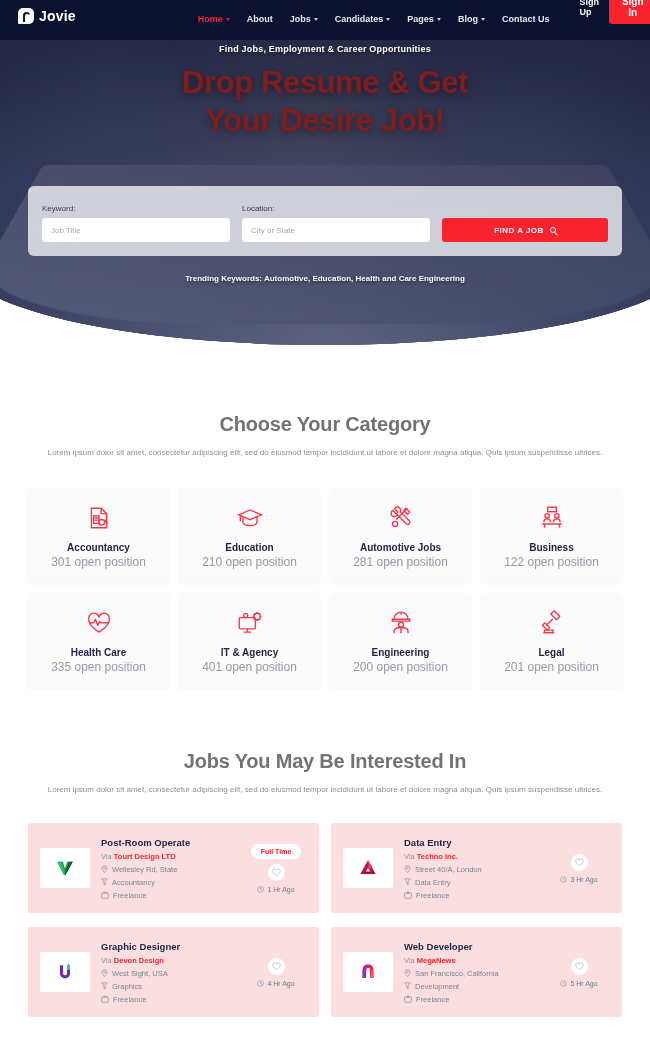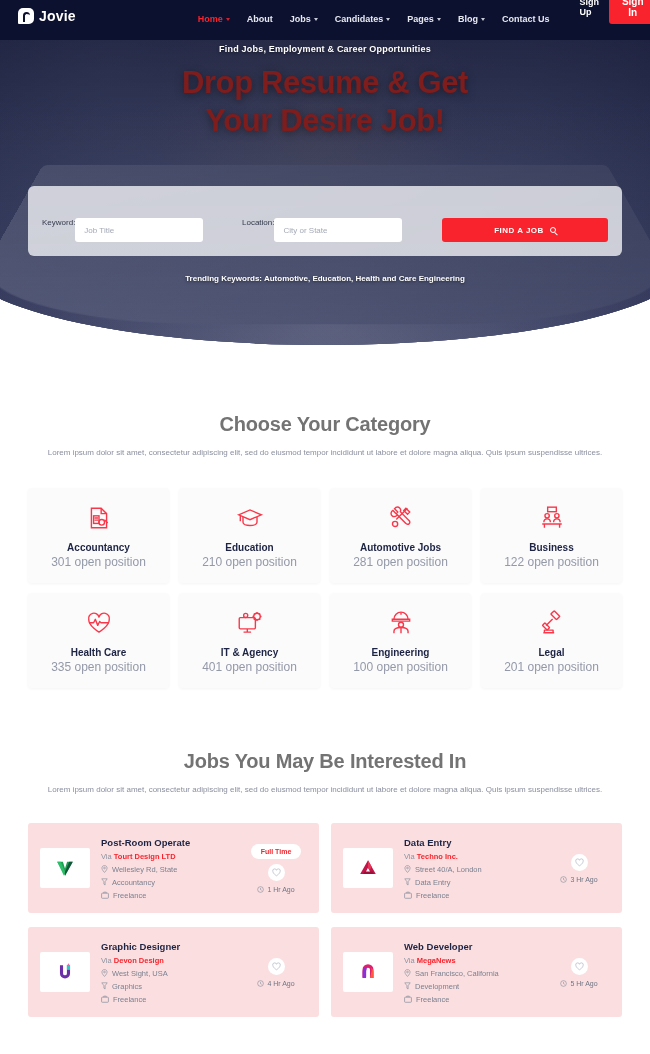--- a/index.html
+++ b/index.html
@@ -148,21 +148,21 @@
     left: 28px; top: 186px;
     width: 594px; height: 70px;
     background: rgba(240,241,245,.80);
     border-radius: 6px;
     z-index: 22;
     display: flex;
     align-items: flex-end;
     padding: 0 14px 14px 14px;
     gap: 12px;
   }
-  .field-group { display: flex; flex-direction: row; }
+  .field-group { display: flex; flex-direction: column; gap: 5px; }
   .field-group.kw { width: 188px; }
   .field-group.loc { width: 188px; }
   .field-label {
     font-size: 8px; color: #333a4d; font-weight: normal;
   }
   .field-input {
     height: 24px;
     background: #ffffff;
     border: none;
     border-radius: 3px;
@@ -474,21 +474,21 @@
       <span class="cat-icon">
         <svg width="26" height="26" viewBox="0 0 24 24" fill="none" stroke="#f8384a" stroke-width="1.3">
           <path d="M5.5 8.5a6.5 6.5 0 0113 0"></path>
           <path d="M4 8.5h16v1.8H4zM12 2.2v2.2"></path>
           <circle cx="12" cy="13.6" r="2.3"></circle>
           <path d="M5.5 21.5v-1.8c0-2.2 2.9-3.6 6.5-3.6s6.5 1.4 6.5 3.6v1.8"></path>
           <path d="M12 16.2v5.3"></path>
         </svg>
       </span>
       <span class="cat-name">Engineering</span>
-      <span class="cat-count">100 open position</span>
+      <span class="cat-count">200 open position</span>
     </div>
 
     <div class="cat-card">
       <span class="cat-icon">
         <svg width="26" height="26" viewBox="0 0 24 24" fill="none" stroke="#f8384a" stroke-width="1.3" stroke-linejoin="round">
           <rect x="11.4" y="2.6" width="7.4" height="4.4" rx=".6" transform="rotate(45 15.1 4.8)"></rect>
           <path d="M12.6 8.2l-6 6"></path>
           <rect x="3.4" y="13.6" width="6.2" height="3.2" rx=".5" transform="rotate(45 6.5 15.2)"></rect>
           <path d="M4 21h10M5 18.6h8v2.4H5z"></path>
         </svg>

